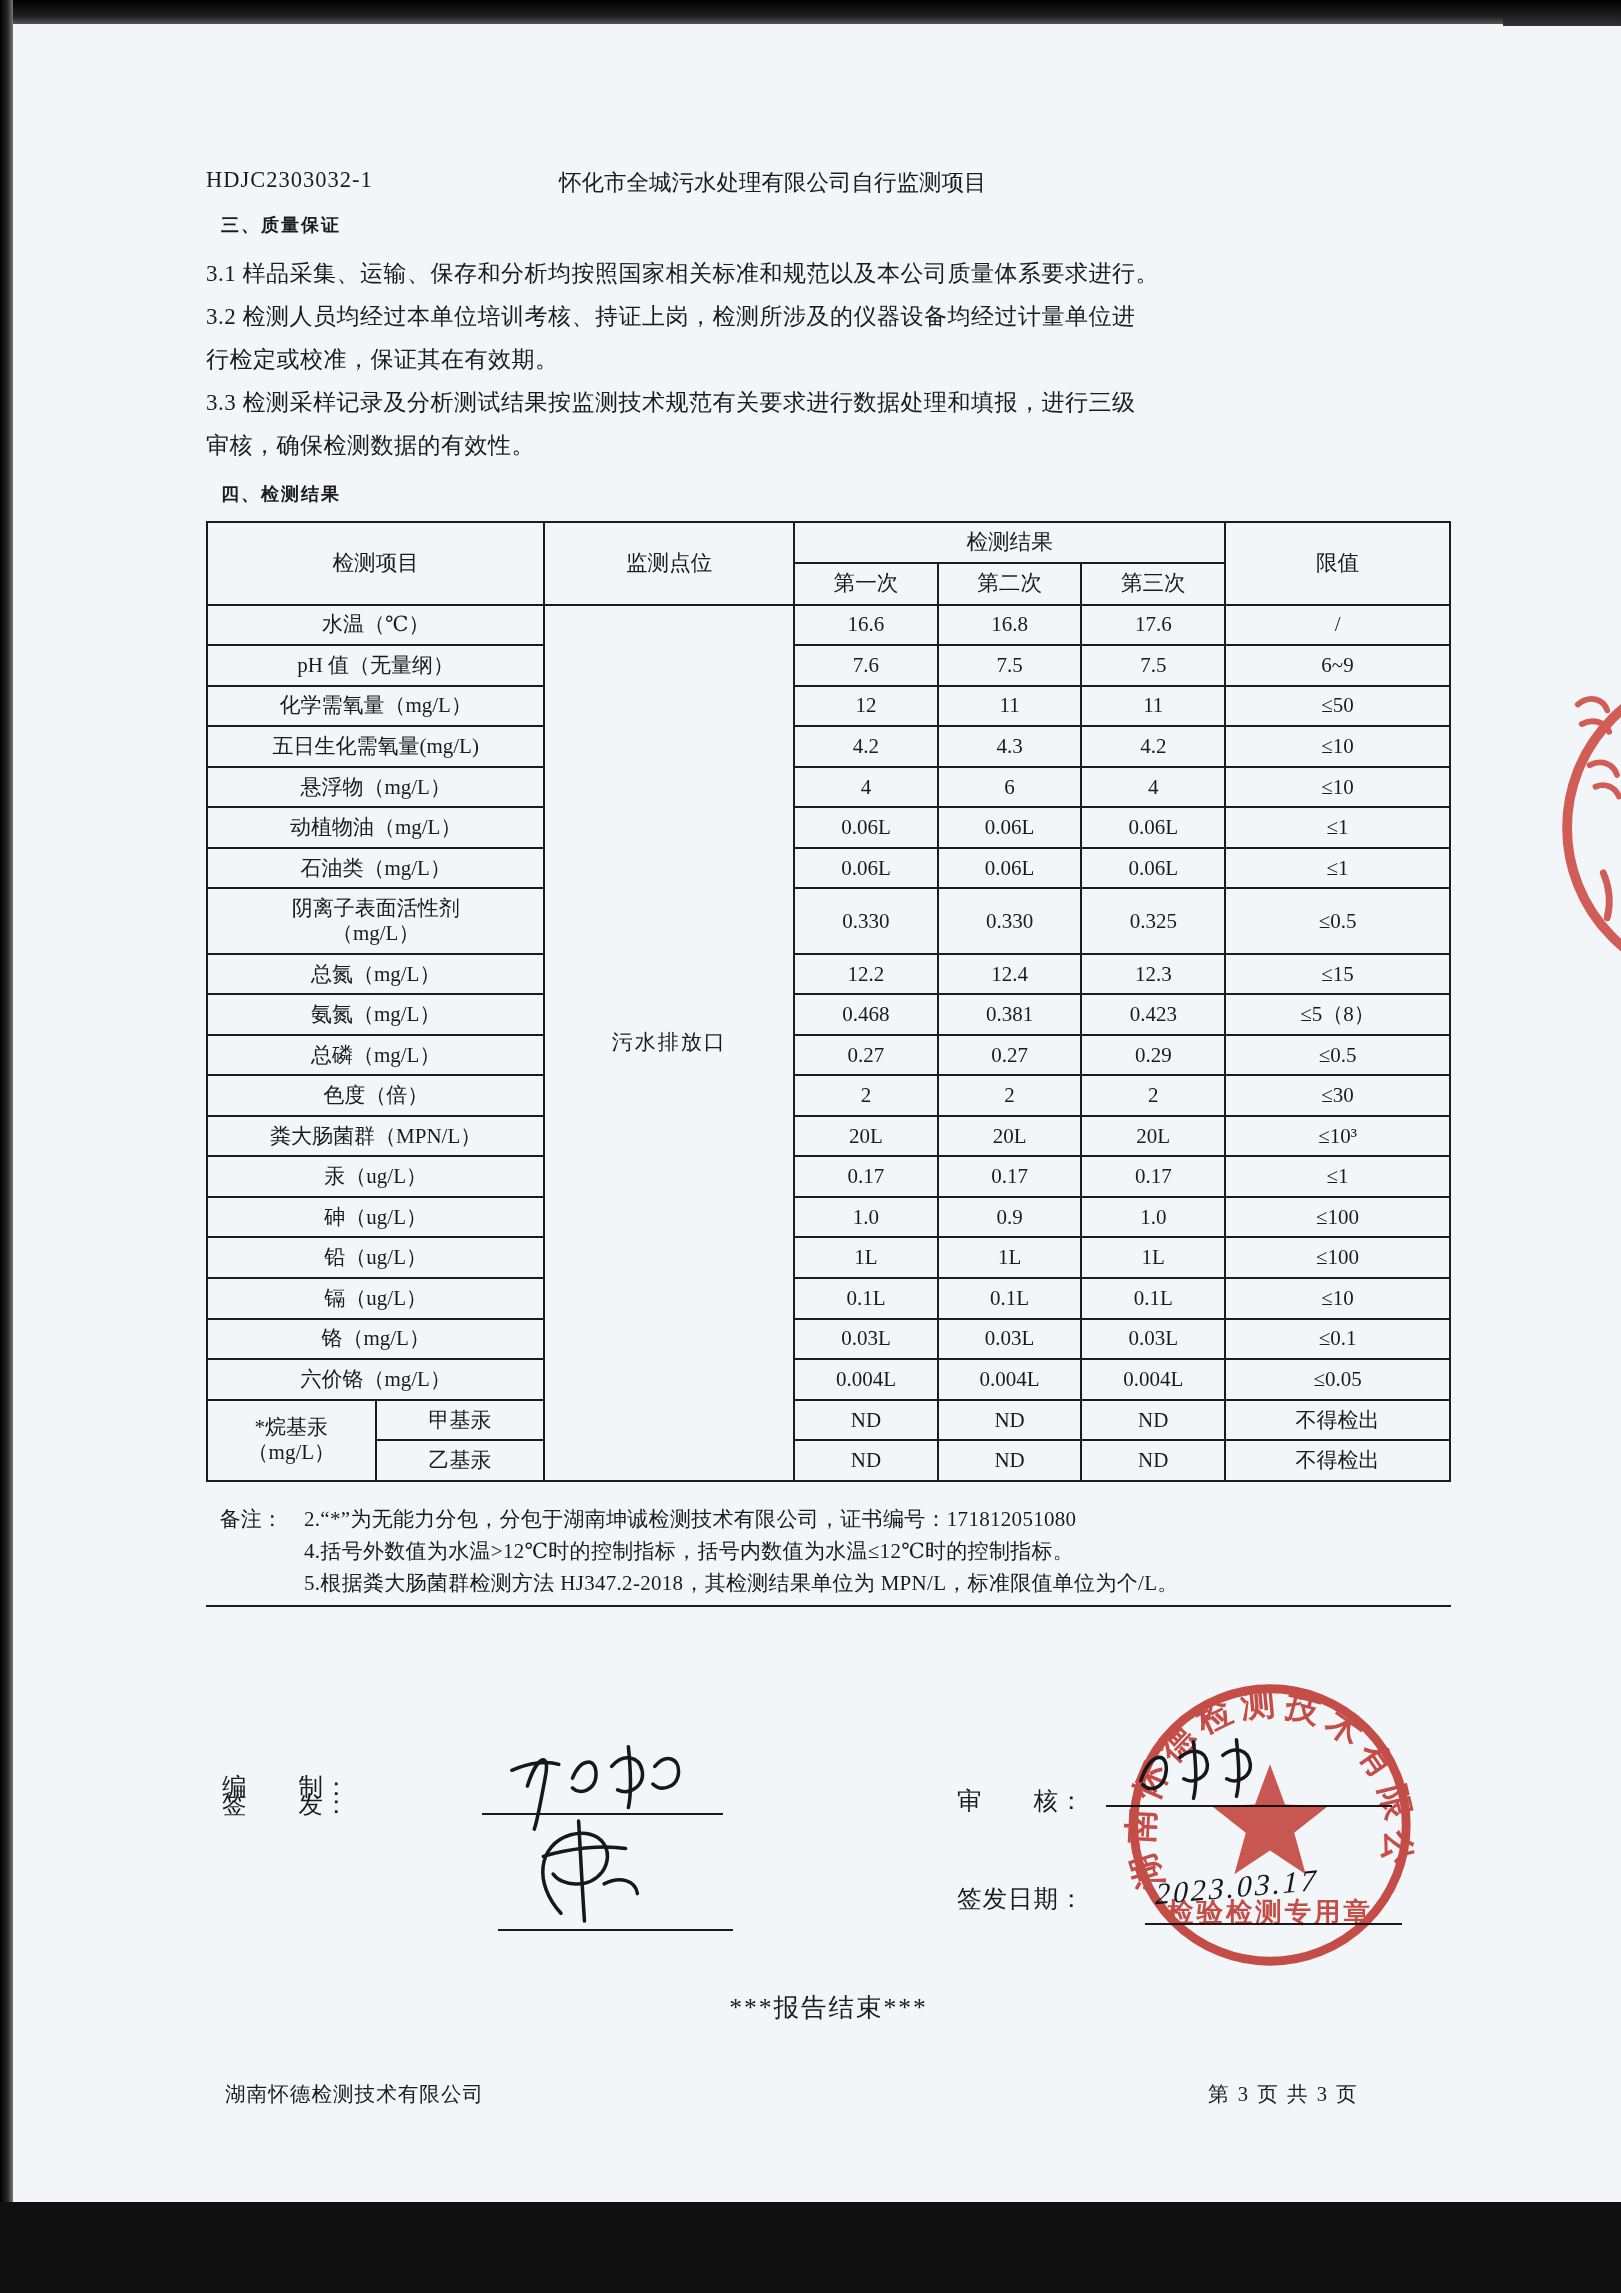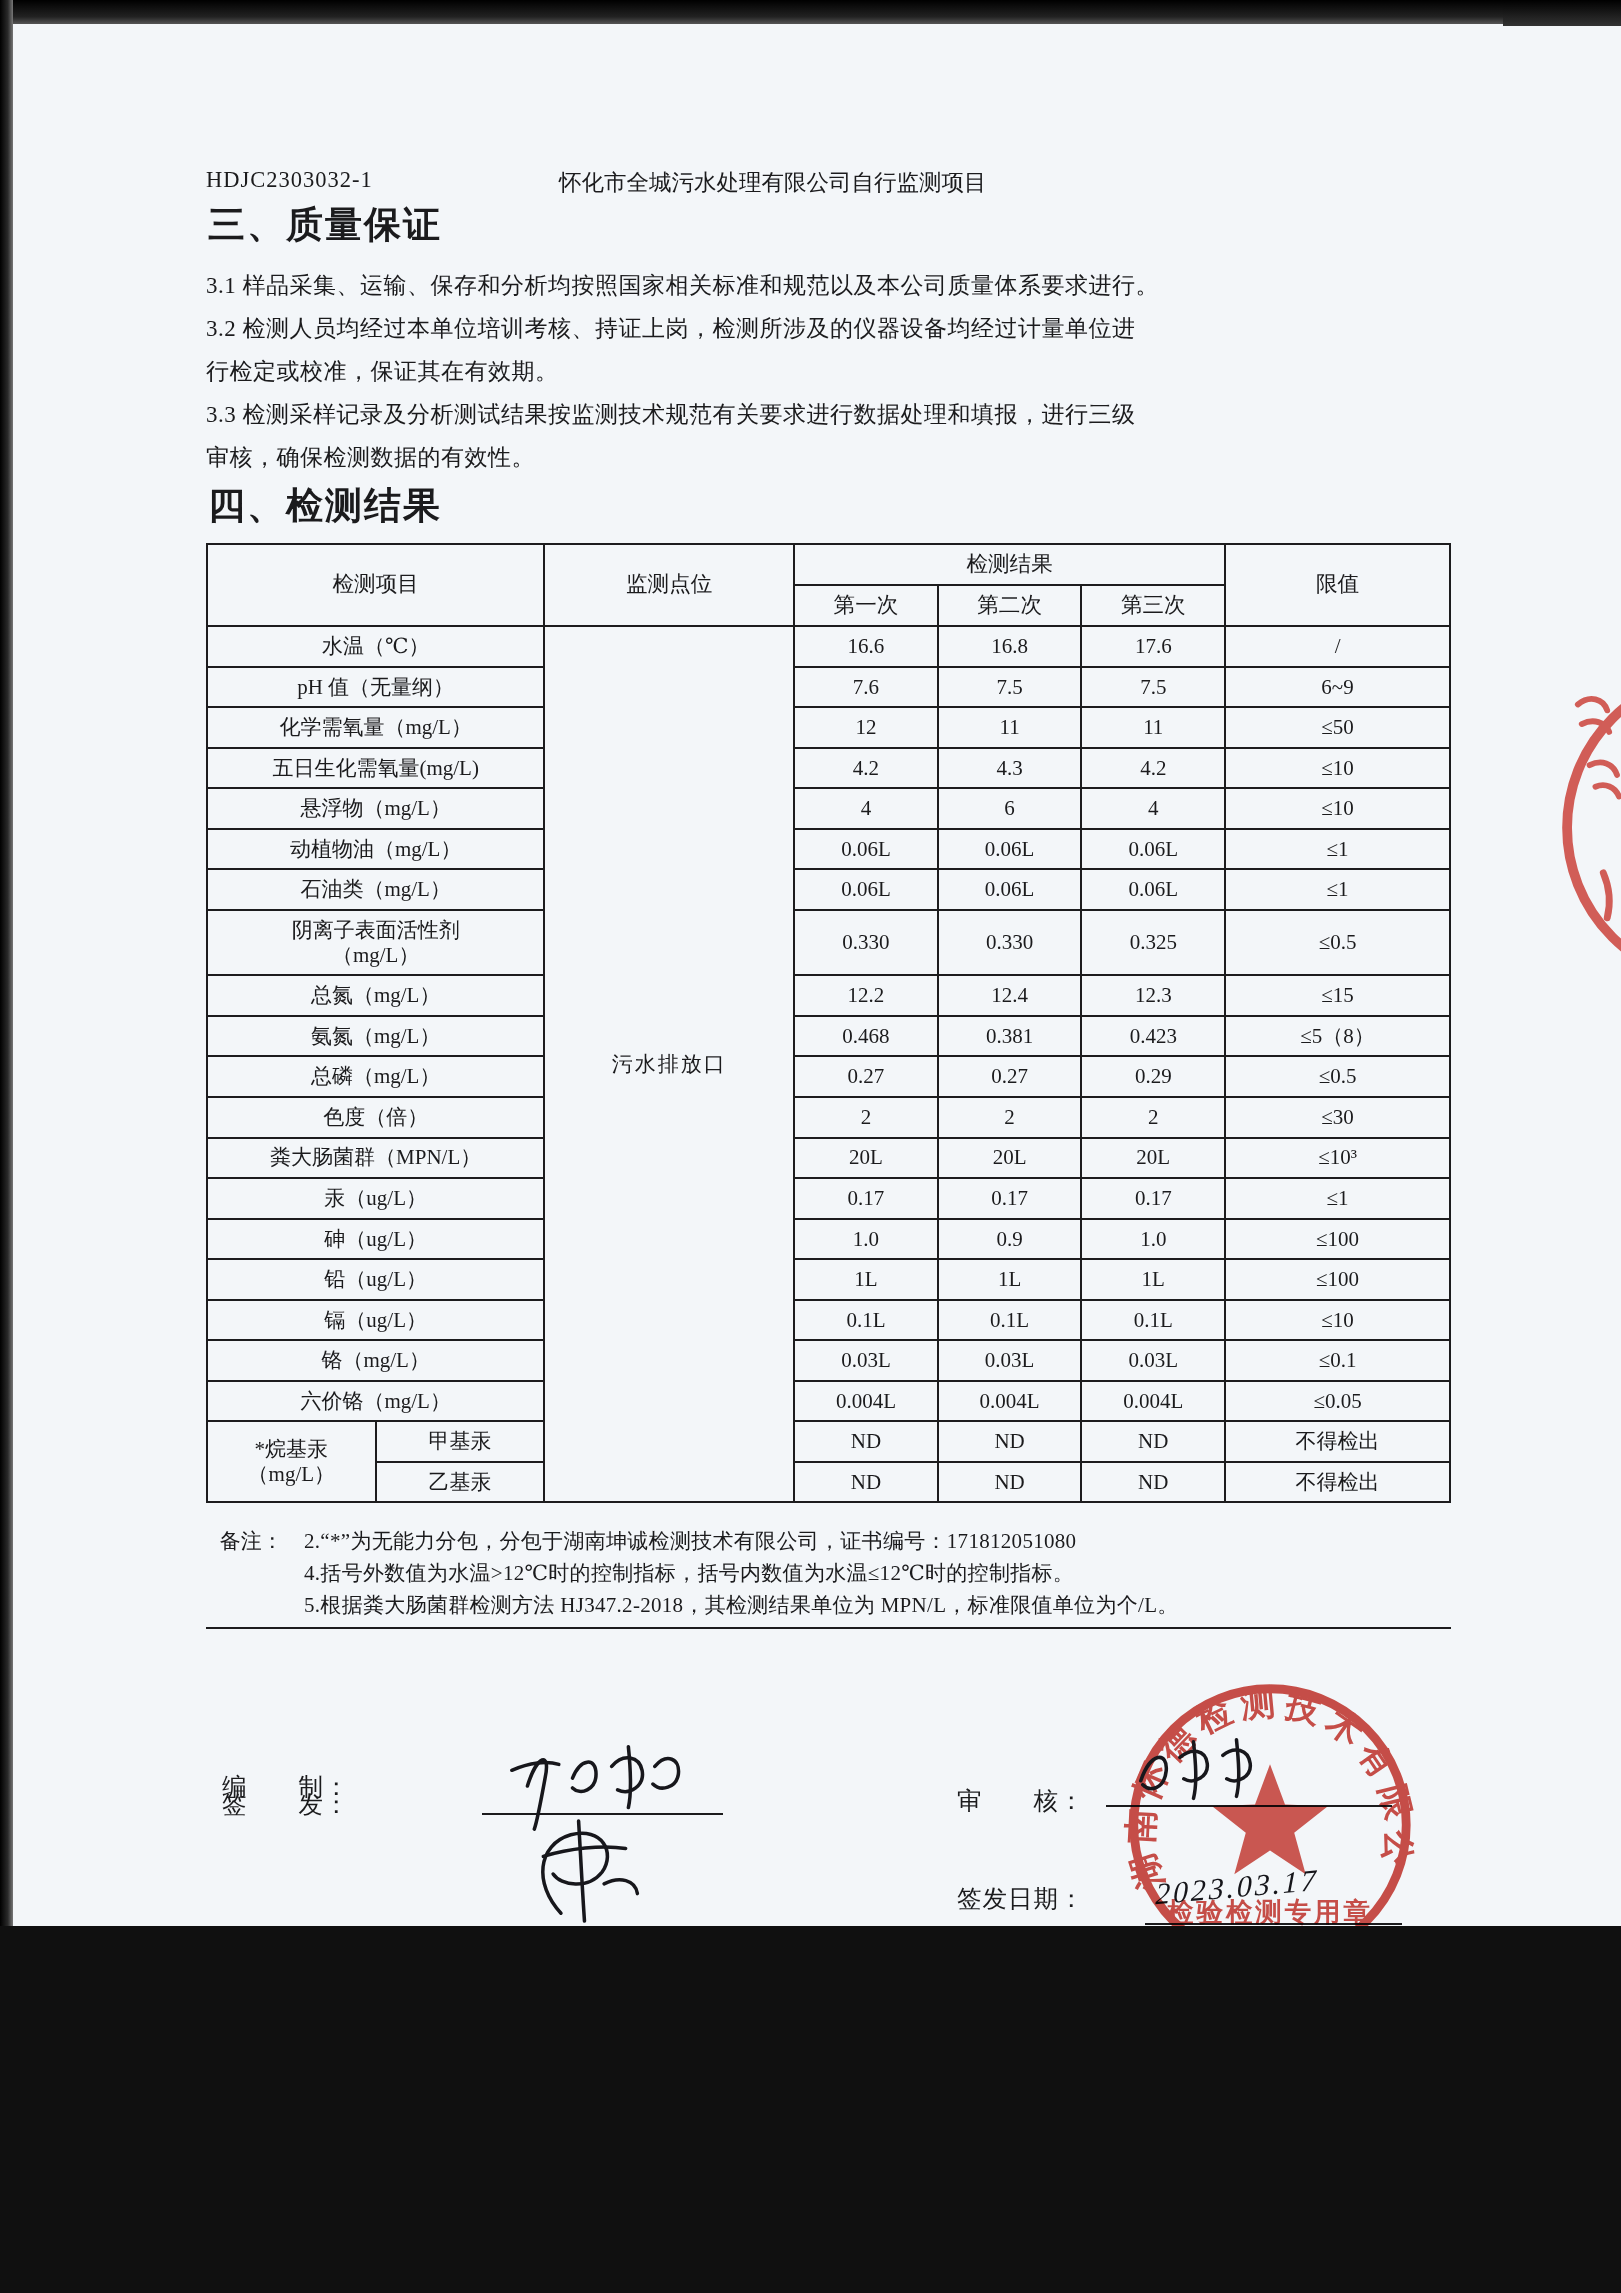--- a/index.html
+++ b/index.html
@@ -1,34 +1,34 @@
 <!DOCTYPE html>
 <html lang="zh"><head>
 <meta charset="utf-8">
 <style>
   html,body{margin:0;padding:0;background:#101010;}
   .page{
-    position:relative;width:1621px;height:1926px;overflow:hidden;
+    position:relative;width:1621px;height:2202px;overflow:hidden;
     background:#f3f6f9;
     font-family:"Liberation Serif","DejaVu Serif",serif;
     color:#1b1b1d;
   }
   
   .scan-top{position:absolute;top:0;left:0;width:100%;height:23.5px;background:linear-gradient(180deg,#000 0%,#222 70%,#555 100%);z-index:5;}
   .scan-left{position:absolute;top:0;left:0;width:12.7px;height:100%;background:linear-gradient(90deg,#000 0%,#2a2a2a 60%,#777 100%);z-index:5;}
   .scan-corner{position:absolute;top:0;right:0;width:118px;height:25.5px;background:linear-gradient(180deg,#000,#333);z-index:6;}
 
   .content{position:absolute;left:206px;top:167px;width:1245px;}
 
   .doc-header{position:relative;height:31px;font-size:22.5px;}
   .report-no{position:absolute;left:0;top:0;letter-spacing:1px;}
   .project-title{position:absolute;left:353px;top:0;}
 
   h2.sec{font-family:Liberation Serif, serif;font-weight:700;
-    font-size:37px;margin:2px;letter-spacing:2px;}
+    font-size:18px;margin:15px;letter-spacing:2px;}
   .sec-quality{margin-top:84px;}
   .para{font-size:23px;line-height:43px;margin:0;white-space:pre-line;letter-spacing:0.5px;}
   .para.first{margin-top:13.7px;}
   .sec-results{margin-top:5.9px;}
   .subtitle{font-size:23.5px;margin:15.7px 0 0 0;letter-spacing:1px;}
 
   table.results{width:100%;border-collapse:collapse;margin-top:9.8px;table-layout:fixed;}
   table.results th,table.results td{
     border:2px solid #1c1c1e;text-align:center;vertical-align:middle;
     font-size:21px;font-weight:400;padding:6.9px 3.9px;line-height:1.18;

